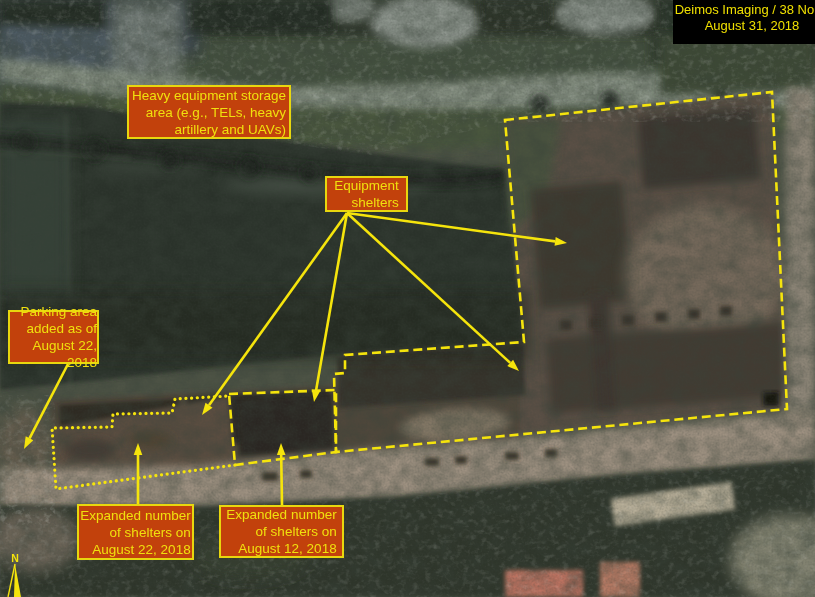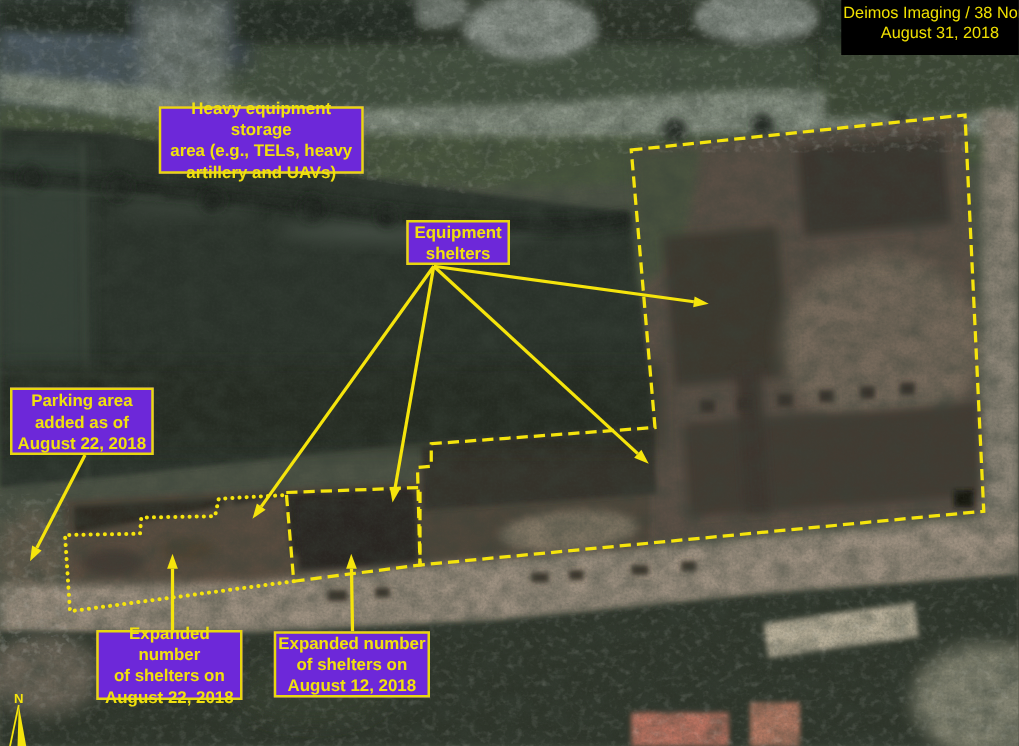--- a/index.html
+++ b/index.html
@@ -1,20 +1,20 @@
 <!DOCTYPE html>
 <html><head>
 <meta charset="utf-8">
 <style>
   html,body{margin:0;padding:0;background:#222;}
   #stage{position:relative;width:815px;height:597px;overflow:hidden;
     font-family:"Liberation Sans", sans-serif;}
-  .lbl{position:absolute;background:#6d28d9;border:2px solid #e8d70e;color:#f0e00e;
-    text-align:center;font-size:13.5px;line-height:17px;box-sizing:border-box;
-    display:flex;align-items:center;justify-content:center;font-weight:bold;}
+  .lbl{position:absolute;background:#c2410c;border:2px solid #e8d70e;color:#f0e00e;
+    text-align:right;font-size:13.5px;line-height:17px;box-sizing:border-box;
+    display:flex;align-items:center;justify-content:center;}
   #credit{position:absolute;left:649px;top:0;width:166px;height:44px;background:#000;
     color:#f0e000;font-size:13px;line-height:16px;text-align:center;
     padding:2px 8px 0 0;box-sizing:border-box;margin-left:24px;}
 </style>
 </head>
 <body>
 <div id="stage">
 <svg width="815" height="597" viewBox="0 0 815 597" style="position:absolute;left:0;top:0;">
   <defs>
     <filter id="b2" x="-20%" y="-20%" width="140%" height="140%">
@@ -197,17 +197,17 @@
 
   <g>
     <text x="15" y="562" fill="#f5e40c" font-family="Liberation Sans, sans-serif" font-size="10.5" font-weight="bold" text-anchor="middle">N</text>
     <polygon points="15,564 21,597 14,597" fill="#f5e40c"></polygon>
     <line x1="15" y1="564" x2="8" y2="597" stroke="#f5e40c" stroke-width="1.4"></line>
   </g>
 </svg>
 
 <div class="lbl" style="left:127px;top:85px;width:164px;height:54px;">Heavy equipment storage<br>area (e.g., TELs, heavy<br>artillery and UAVs)</div>
 <div class="lbl" style="left:305px;top:176px;width:83px;height:36px;margin-left:20px;">Equipment<br>shelters</div>
-<div class="lbl" style="left:8px;top:310px;width:115px;height:54px;">Parking area<br>added as of<br>August 22, 2018</div>
+<div class="lbl" style="left:8px;top:310px;width:91px;height:54px;">Parking area<br>added as of<br>August 22, 2018</div>
 <div class="lbl" style="left:77px;top:504px;width:117px;height:56px;">Expanded number<br>of shelters on<br>August 22, 2018</div>
 <div class="lbl" style="left:219px;top:505px;width:125px;height:53px;">Expanded number<br>of shelters on<br>August 12, 2018</div>
 <div id="credit">Deimos Imaging / 38 North<br>August 31, 2018</div>
 </div>
 
 </body></html>

